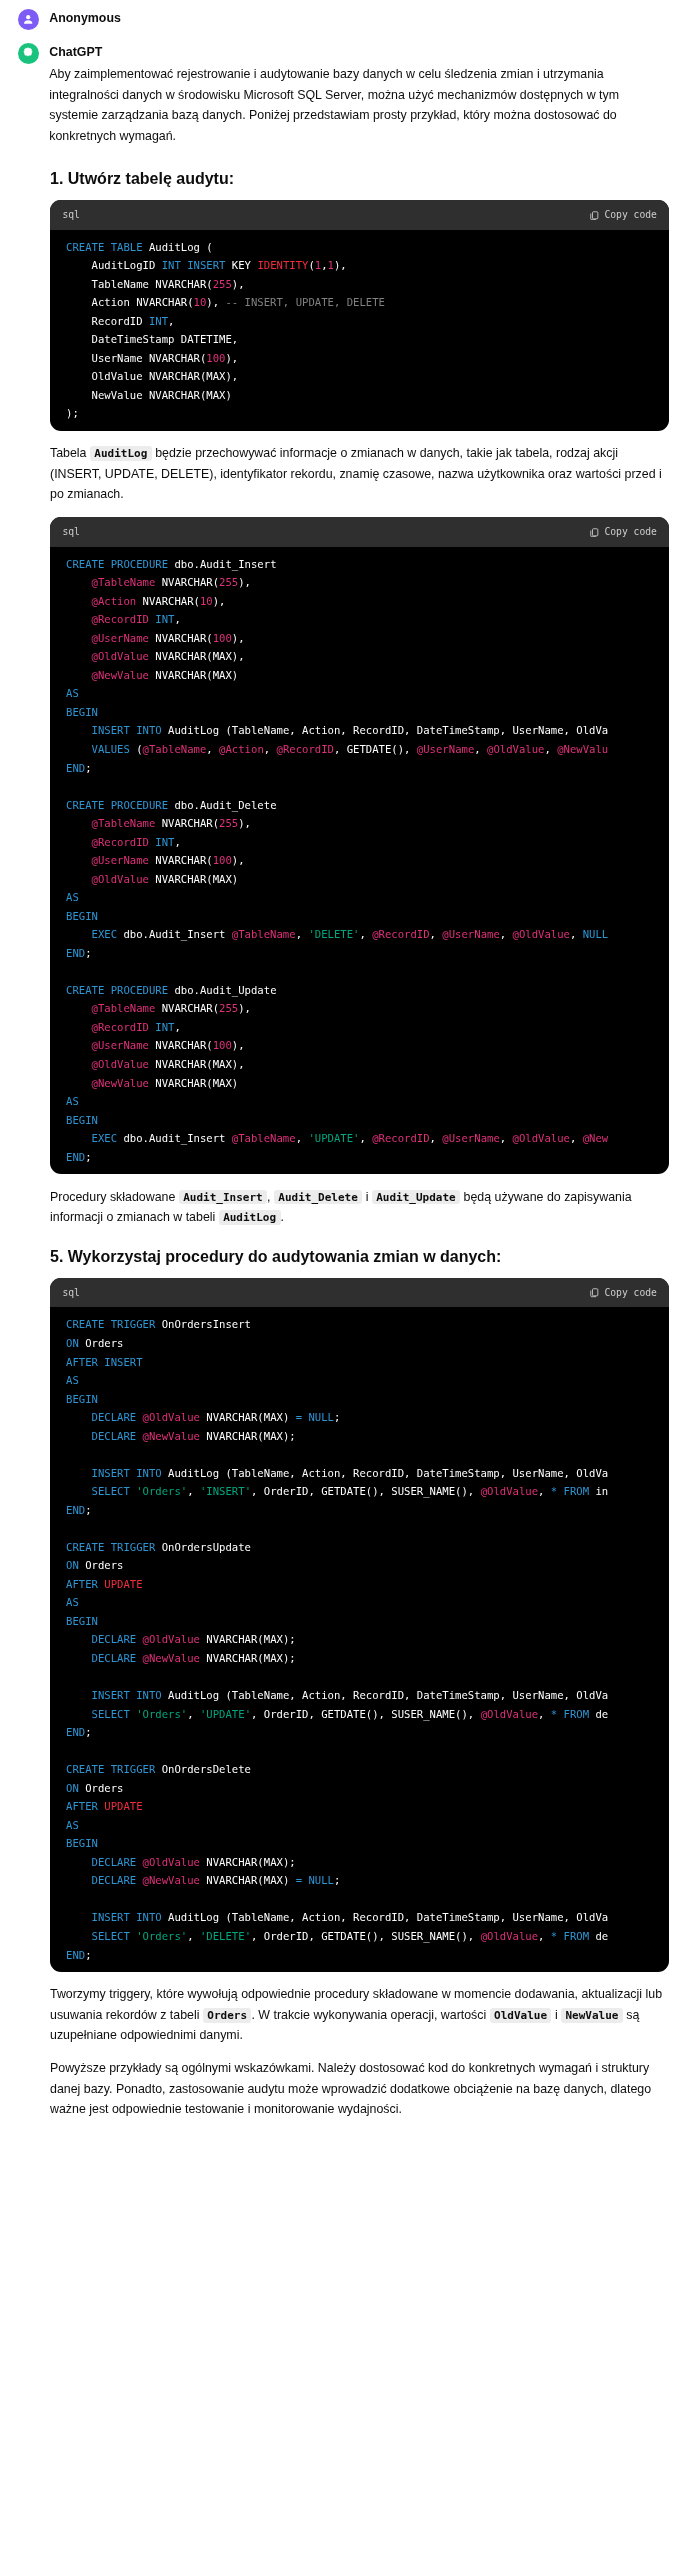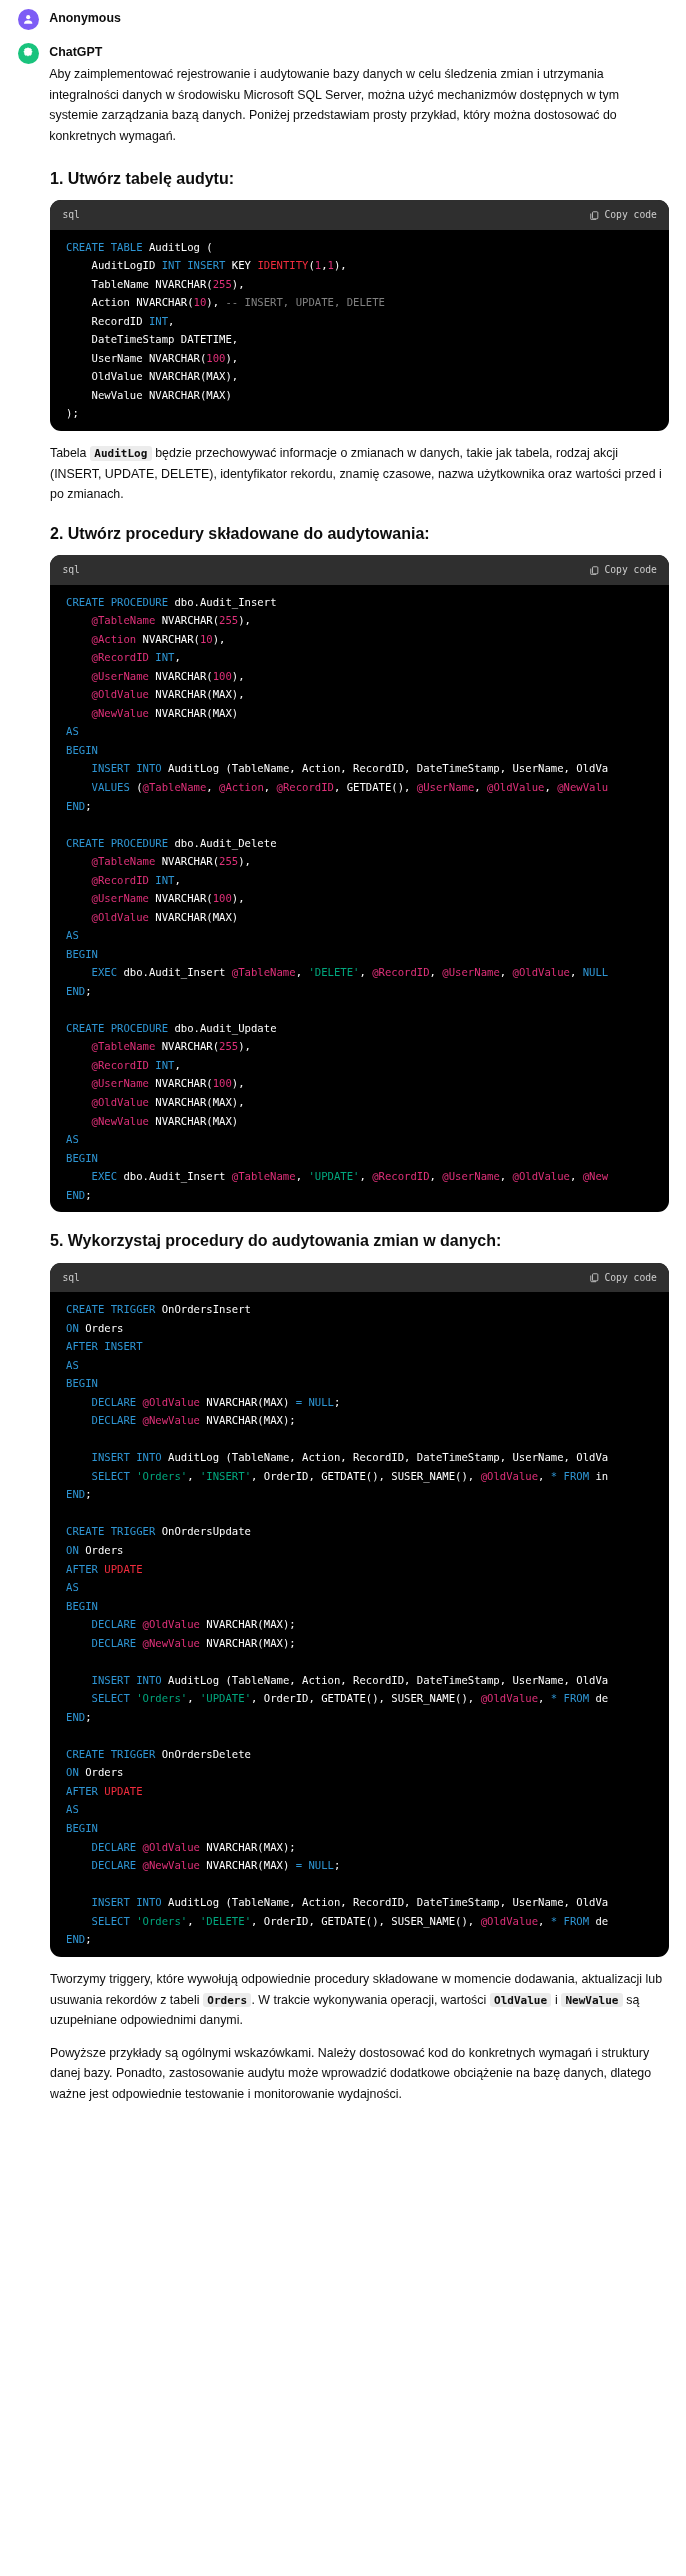--- a/index.html
+++ b/index.html
@@ -99,21 +99,20 @@
     Action NVARCHAR(<span class="num">10</span>), <span class="cmt">-- INSERT, UPDATE, DELETE</span>
     RecordID <span class="kw">INT</span>,
     DateTimeStamp DATETIME,
     UserName NVARCHAR(<span class="num">100</span>),
     OldValue NVARCHAR(MAX),
     NewValue NVARCHAR(MAX)
 );</div>
   </div>
   <div class="text para"><span>Tabela </span><code class="inline">AuditLog</code><span> będzie przechowywać informacje o zmianach w danych, takie jak tabela, rodzaj akcji (INSERT, UPDATE, DELETE), identyfikator rekordu, znamię czasowe, nazwa użytkownika oraz wartości przed i po zmianach.</span></div>
 
-  <h3 class="heading">2. Utwórz procedury składowane do audytowania:</h3>
   <div class="code-block">
     <div class="code-header">
       <span class="code-lang">sql</span>
       <span class="copy-btn">
         <svg class="copy-icon" viewBox="0 0 24 24" fill="none" stroke="#cdcdcd" stroke-width="2">
             <rect x="8" y="4" width="12" height="16" rx="2"></rect>
             <path d="M4 8v12a2 2 0 002 2h10"></path>
           </svg>
         <span>Copy code</span>
       </span>
@@ -145,20 +144,21 @@
     <span class="var">@TableName</span> NVARCHAR(<span class="num">255</span>),
     <span class="var">@RecordID</span> <span class="kw">INT</span>,
     <span class="var">@UserName</span> NVARCHAR(<span class="num">100</span>),
     <span class="var">@OldValue</span> NVARCHAR(MAX),
     <span class="var">@NewValue</span> NVARCHAR(MAX)
 <span class="kw">AS</span>
 <span class="kw">BEGIN</span>
     <span class="kw">EXEC</span> dbo.Audit_Insert <span class="var">@TableName</span>, <span class="str">'UPDATE'</span>, <span class="var">@RecordID</span>, <span class="var">@UserName</span>, <span class="var">@OldValue</span>, <span class="var">@New</span>
 <span class="kw">END</span>;</div>
   </div>
+  <div class="text para"><span>Procedury składowane </span><code class="inline">Audit_Insert</code><span>, </span><code class="inline">Audit_Delete</code><span> i </span><code class="inline">Audit_Update</code><span> będą używane do zapisywania informacji o zmianach w tabeli </span><code class="inline">AuditLog</code><span>.</span></div>
 
   <h3 class="heading">5. Wykorzystaj procedury do audytowania zmian w danych:</h3>
   <div class="code-block">
     <div class="code-header">
       <span class="code-lang">sql</span>
       <span class="copy-btn">
         <svg class="copy-icon" viewBox="0 0 24 24" fill="none" stroke="#cdcdcd" stroke-width="2">
             <rect x="8" y="4" width="12" height="16" rx="2"></rect>
             <path d="M4 8v12a2 2 0 002 2h10"></path>
           </svg>

